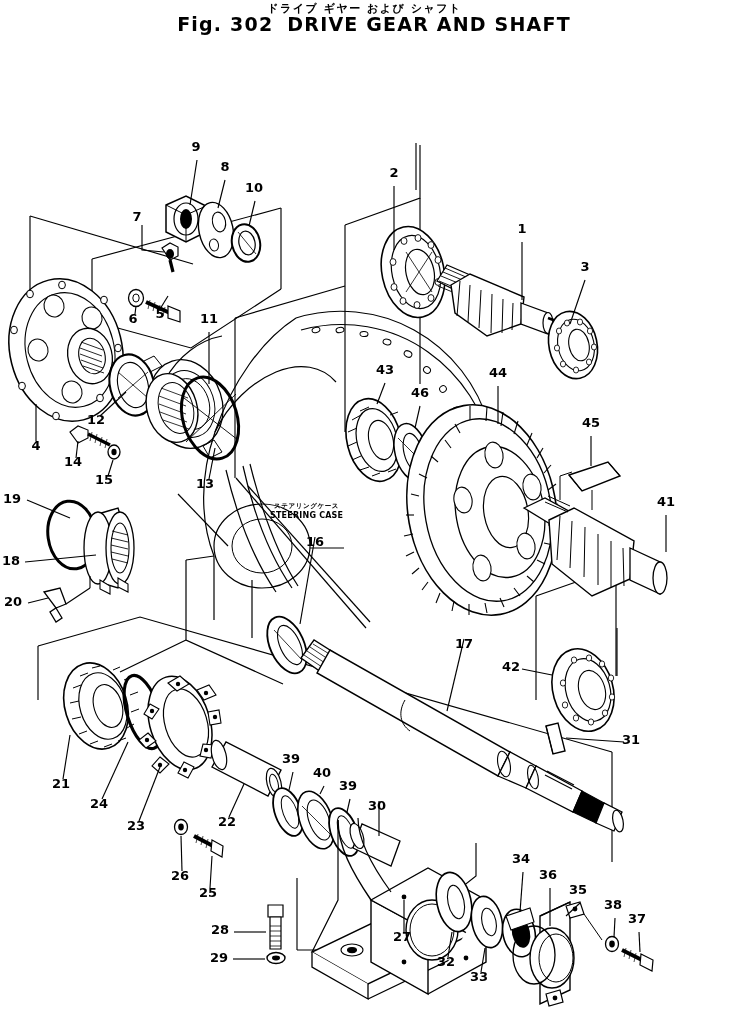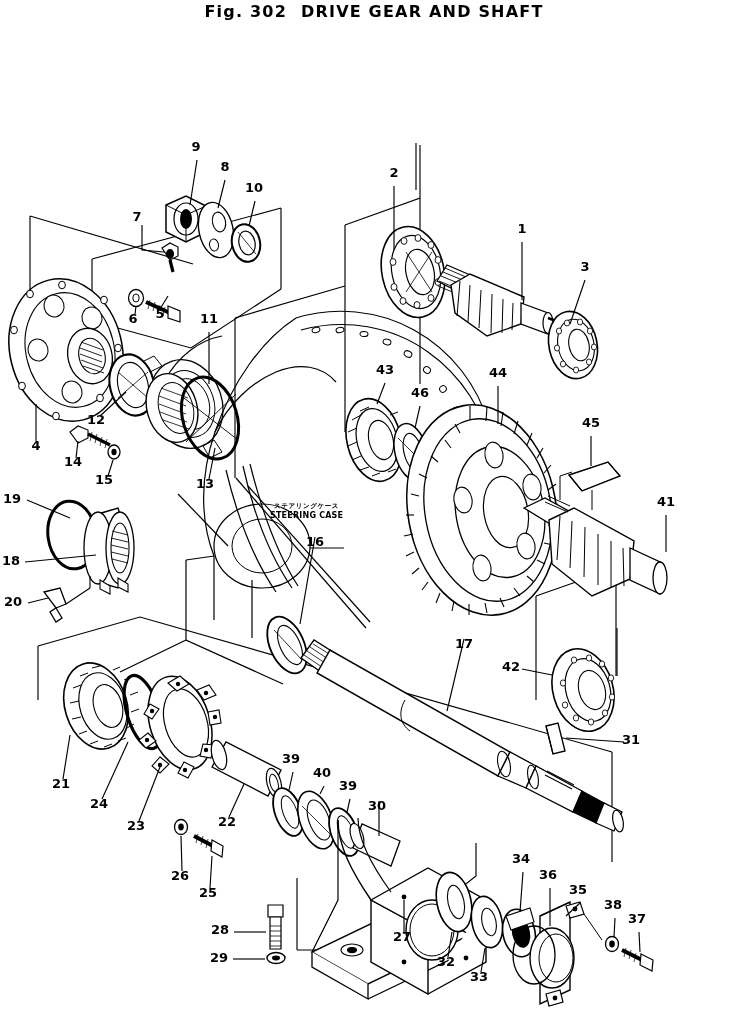--- a/index.html
+++ b/index.html
@@ -14,41 +14,42 @@
   
   .title-block{
     position:absolute;left:0;top:0;width:729px;text-align:center;
     pointer-events:none;
   }
   .title-jp{
     font-size:11px;font-weight:bold;letter-spacing:1.5px;
     line-height:13px;white-space:nowrap;
   }
   .title-en{
-    font-size:16px;font-weight:bold;letter-spacing:1.2px;
+    font-size:19px;font-weight:bold;letter-spacing:1.2px;
     line-height:19px;white-space:nowrap;padding-left:19px;
   }
   .title-en .fig{margin-right:14px;}
 
   
   svg.art{position:absolute;left:0;top:0;}
   svg.art text{
     font-family:"DejaVu Sans","Liberation Sans",sans-serif;
     font-weight:bold;fill:#000;
   }
   .callout-num{font-size:13px;font-weight:bold;}
   .case-label-jp{font-size:6.5px;font-weight:bold;letter-spacing:.6px;}
   .case-label-en{font-size:8px;font-weight:bold;letter-spacing:.2px;}
 </style>
 </head>
 <body>
 
 <div id="sheet">
 
   <div class="title-block" style="top:2px;">
+    <div class="title-jp">ドライブ ギヤー および シャフト</div>
     <div class="title-en">
       <span class="fig">Fig. 302</span><span>DRIVE GEAR AND SHAFT</span>
     </div>
   </div>
 
   <svg class="art" width="729" height="1026" viewBox="0 0 729 1026">
     <defs>
       <g id="ball-row">
         <circle r="3.1" fill="#fff" stroke="#000" stroke-width="1.1"></circle>
       </g>

